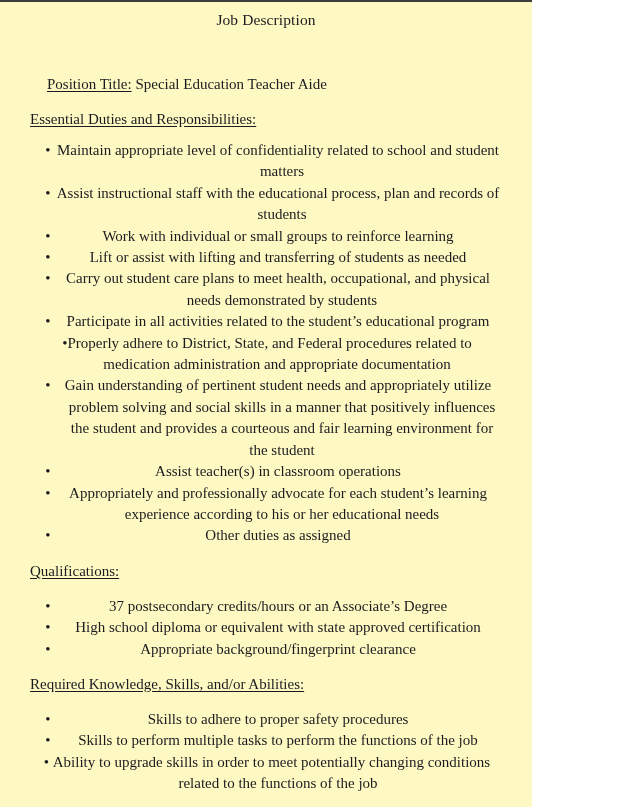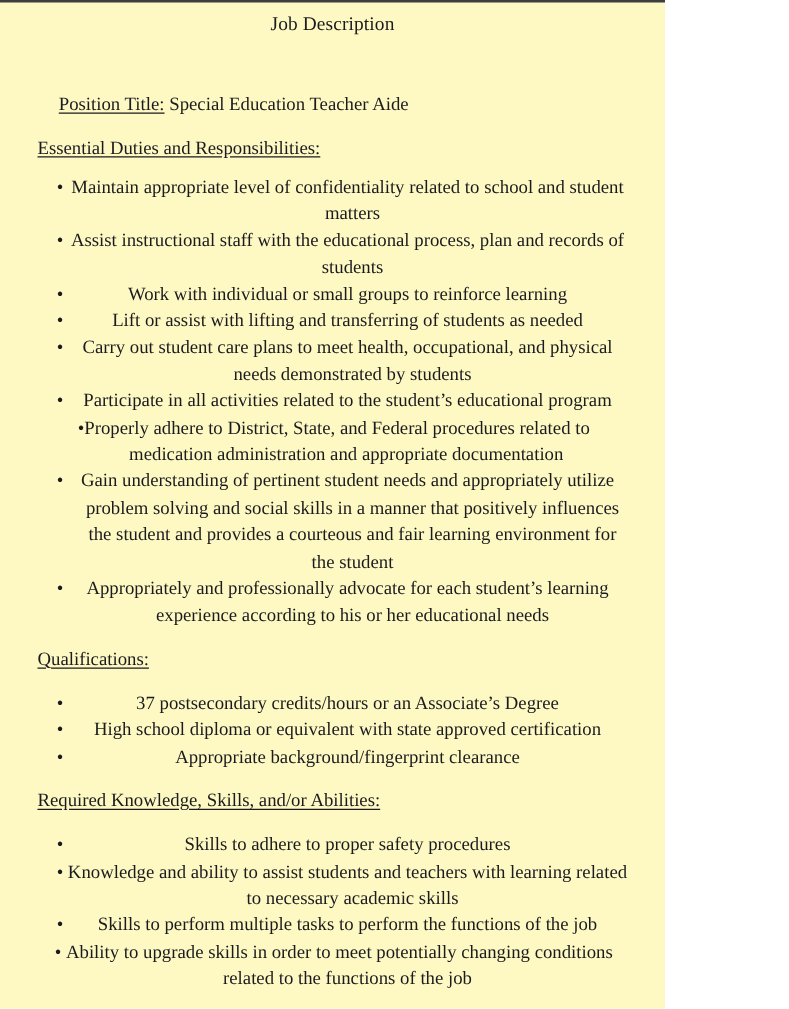--- a/index.html
+++ b/index.html
@@ -123,21 +123,23 @@
 
     <ul class="bullets">
       <li>Maintain appropriate level of confidentiality related to school and student matters</li>
       <li>Assist instructional staff with the educational process, plan and records of students</li>
       <li>Work with individual or small groups to reinforce learning</li>
       <li>Lift or assist with lifting and transferring of students as needed</li>
       <li>Carry out student care plans to meet health, occupational, and physical needs demonstrated by students</li>
       <li>Participate in all activities related to the student’s educational program</li>
       <li class="flush">Properly adhere to District, State, and Federal procedures related to medication administration and appropriate documentation</li>
       <li>Gain understanding of pertinent student needs and appropriately utilize problem solving and social skills in a manner that positively influences the student and provides a courteous and fair learning environment for the student</li>
+      <li>Assist teacher(s) in classroom operations</li>
       <li>Appropriately and professionally advocate for each student’s learning experience according to his or her educational needs</li>
+      <li>Other duties as assigned</li>
     </ul>
 
     <div class="spacer-md"></div>
 
     <div>
       <span class="section-heading">Qualifications:</span>
     </div>
 
     <div class="spacer-md"></div>
 
@@ -150,19 +152,18 @@
     <div class="spacer-md"></div>
 
     <div>
       <span class="section-heading">Required Knowledge, Skills, and/or Abilities:</span>
     </div>
 
     <div class="spacer-md"></div>
 
     <ul class="bullets">
       <li>Skills to adhere to proper safety procedures</li>
-      <li>Knowledge and ability to assist students and teachers with learning related to necessary academic skills</li>
       <li>Skills to perform multiple tasks to perform the functions of the job</li>
       <li class="hang-left">Ability to upgrade skills in order to meet potentially changing conditions related to the functions of the job</li>
     </ul>
 
   </div>
 </div>
 
 </body></html>

